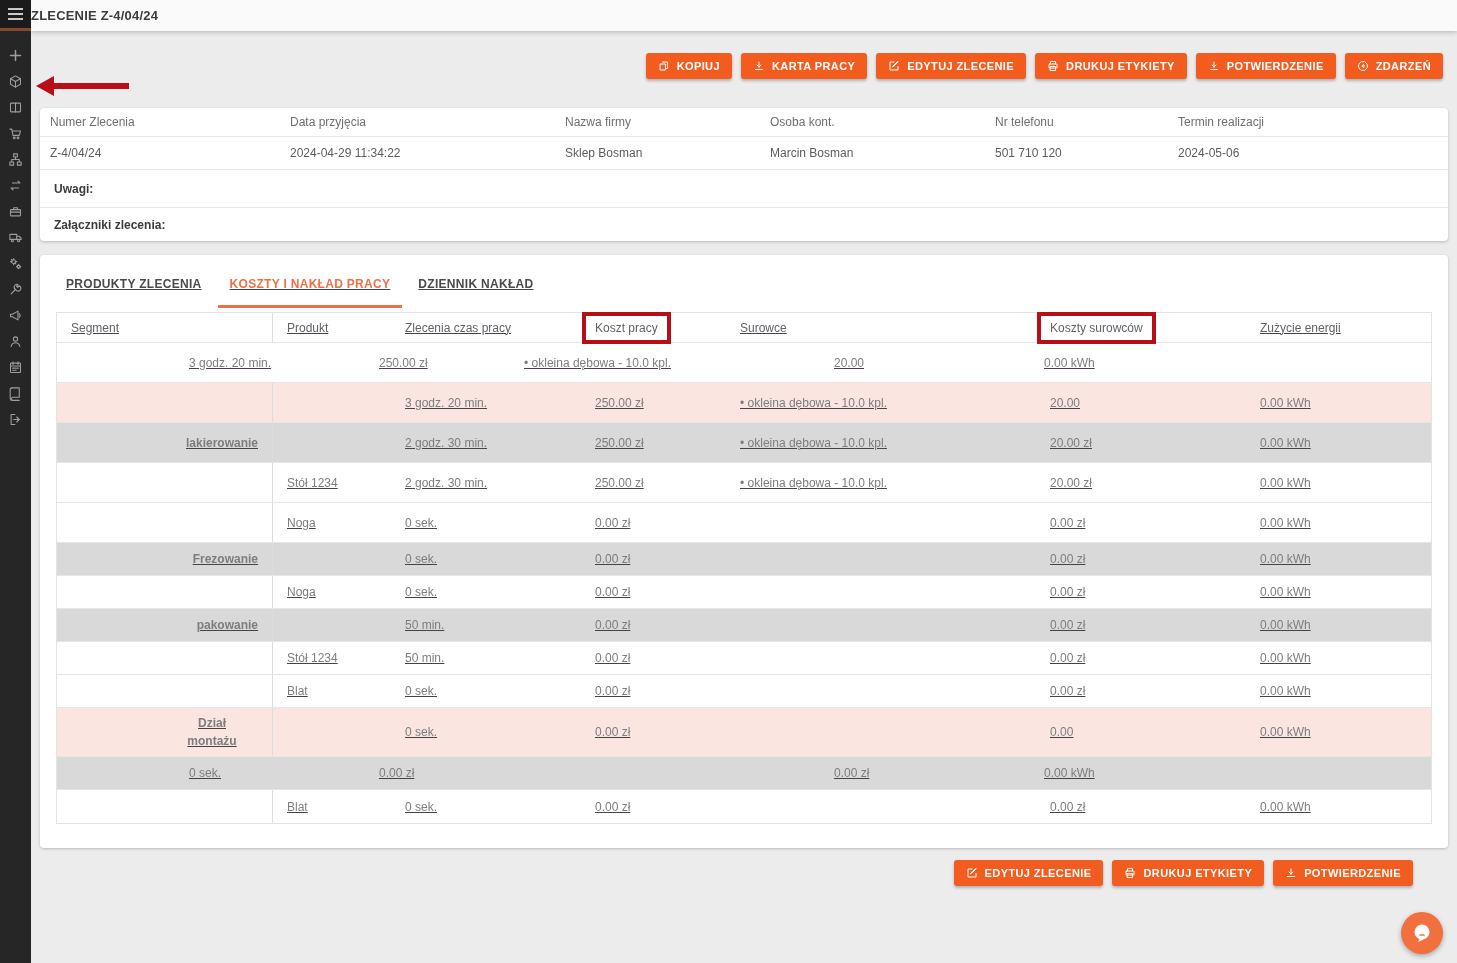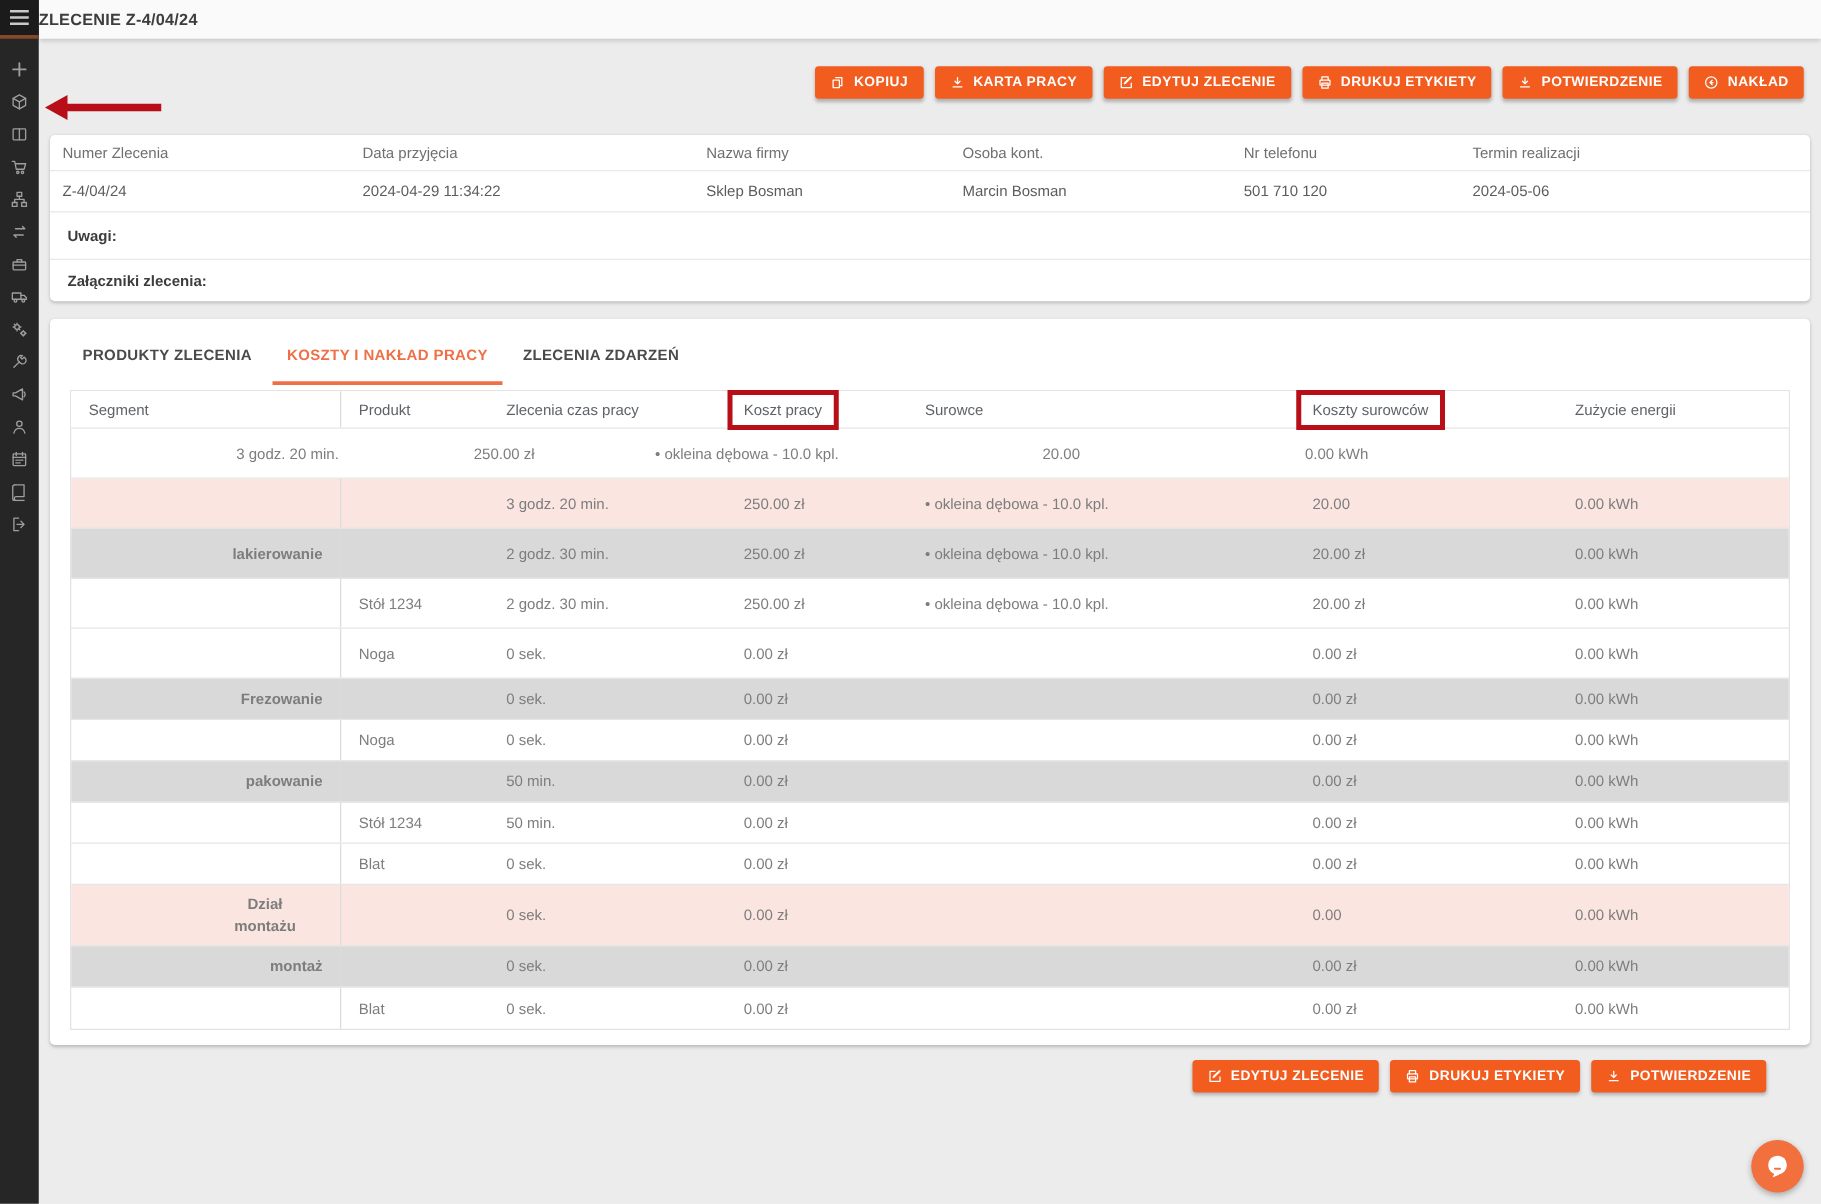--- a/index.html
+++ b/index.html
@@ -35,21 +35,21 @@
   .btn { height:26px; background:#f25c1f; color:#fff; border:none; border-radius:3px;
     display:inline-flex; align-items:center; gap:7px; padding:0 12px;
     font-family:"Liberation Sans", sans-serif; font-size:11px; font-weight:bold;
     letter-spacing:.4px; cursor:pointer; box-shadow:0 2px 3px rgba(0,0,0,.25); }
   .btn svg { width:12px; height:12px; stroke:#fff; fill:none; stroke-width:2;
     stroke-linecap:round; stroke-linejoin:round; }
 
   .card { background:#fff; border-radius:4px; margin:0 9px;
     box-shadow:0 1px 3px rgba(0,0,0,.22); }
   .card.info { margin-top:29px; }
-  .card.tabs-card { margin-top:14px; padding-bottom:12px; }
+  .card.tabs-card { margin-top:14px; padding-bottom:24px;text-decoration:underline; }
 
   
   .info-row { display:flex; align-items:center; border-bottom:1px solid #e8e8e8; }
   .info-row:last-child { border-bottom:none; }
   .info-row .cell { padding-left:10px; font-size:12px; }
   .r-head { height:29px; } .r-head .cell { color:#6f6f6f; }
   .r-vals { height:33px; } .r-vals .cell { color:#5c5c5c; }
   .c1{width:240px;} .c2{width:275px;} .c3{width:205px;} .c4{width:225px;}
   .c5{width:183px;} .c6{flex:1;}
   .r-status { height:33px; display:flex; align-items:center; padding-left:14px; gap:24px;
@@ -253,21 +253,21 @@
       <svg viewBox="0 0 24 24">
           <path d="M12 4v10M12 14l-4-4M12 14l4-4M5 19h14"></path>
         </svg>
       <span>POTWIERDZENIE</span>
     </button>
     <button class="btn">
       <svg viewBox="0 0 24 24">
           <circle cx="12" cy="12" r="9"></circle>
           <path d="M13.5 8.5L10 12l3.5 3.5M10 12h5"></path>
         </svg>
-      <span>NAKŁAD</span>
+      <span>ZDARZEŃ</span>
     </button>
   </div>
 
   <div class="card info">
     <div class="info-row r-head">
       <div class="cell c1">Numer Zlecenia</div>
       <div class="cell c2">Data przyjęcia</div>
       <div class="cell c3">Nazwa firmy</div>
       <div class="cell c4">Osoba kont.</div>
       <div class="cell c5">Nr telefonu</div>
@@ -286,21 +286,21 @@
     </div>
     <div class="r-att">
       <span>Załączniki zlecenia:</span>
     </div>
   </div>
 
   <div class="card tabs-card">
     <div class="tabsbar">
       <div class="tab">PRODUKTY ZLECENIA</div>
       <div class="tab active">KOSZTY I NAKŁAD PRACY</div>
-      <div class="tab">ZLECENIA ZDARZEŃ</div>
+      <div class="tab">DZIENNIK NAKŁAD</div>
     </div>
 
     <div class="dtable">
       <div class="trow th">
         <div class="hc k-seg">Segment</div>
         <div class="hc k-prod">Produkt</div>
         <div class="hc k-time">Zlecenia czas pracy</div>
         <div class="hc k-labor"><span class="red-box">Koszt pracy</span></div>
         <div class="hc k-mat">Surowce</div>
         <div class="hc k-matc"><span class="red-box">Koszty surowców</span></div>
@@ -412,21 +412,20 @@
           </div>
         <div class="td k-prod"></div>
         <div class="td k-time">0 sek.</div>
         <div class="td k-labor">0.00 zł</div>
         <div class="td k-mat"></div>
         <div class="td k-matc">0.00</div>
         <div class="td k-energy">0.00 kWh</div>
       </div>
 
       <div class="trow h33 bg-gray">
-        <div class="td k-seg seg-right">montaż</div>
         <div class="td k-prod"></div>
         <div class="td k-time">0 sek.</div>
         <div class="td k-labor">0.00 zł</div>
         <div class="td k-mat"></div>
         <div class="td k-matc">0.00 zł</div>
         <div class="td k-energy">0.00 kWh</div>
       </div>
 
       <div class="trow h33">
         <div class="td k-seg"></div>

